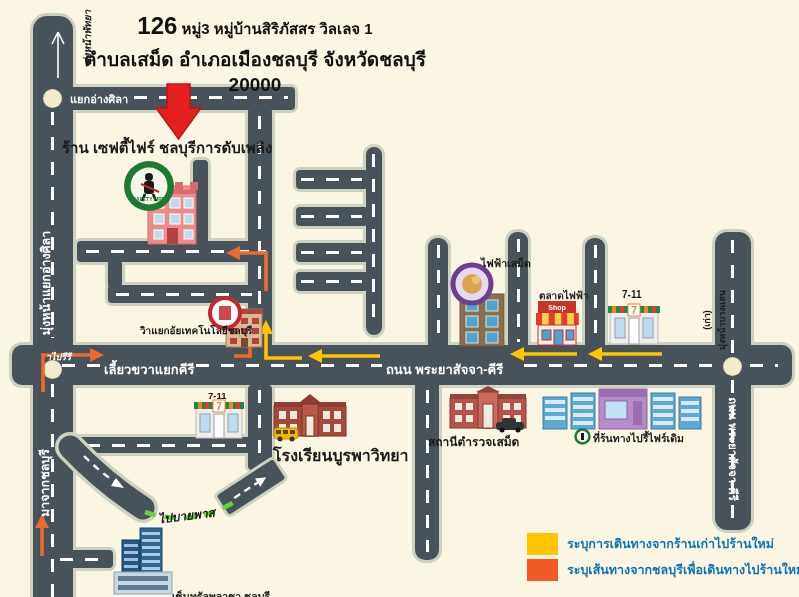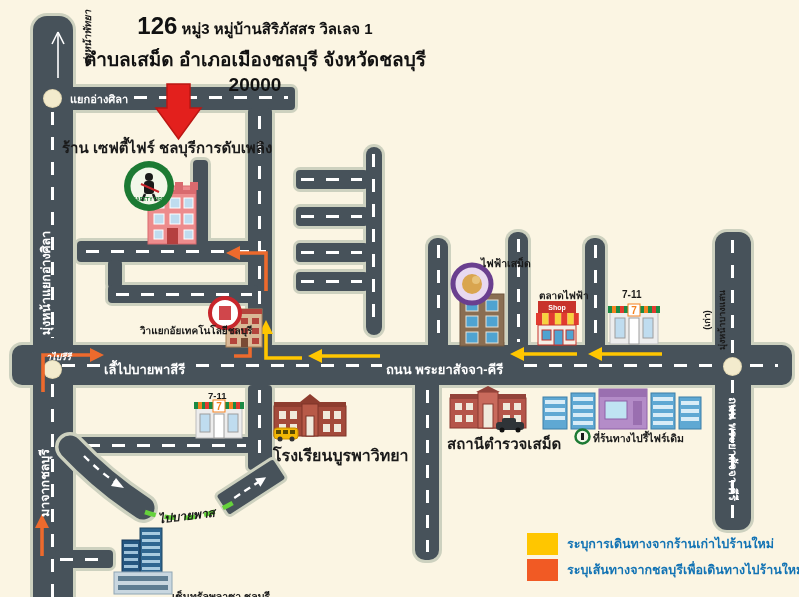--- a/index.html
+++ b/index.html
@@ -396,33 +396,33 @@
     </div>
 
     <div class="lbl b" style="left:62px;top:136px;font-size:15px;">ร้าน เซฟตี้ไฟร์ ชลบุรีการดับเพลิง</div>
 
     <div class="lbl w" style="left:70px;top:90px;font-size:11px;">แยกอ่างศิลา</div>
     <div class="lbl w rot-ccw" style="left:-39px;top:273px;width:170px;font-size:12.5px;">มุ่งหน้าแยกอ่างศิลา</div>
     <div class="lbl w rot-ccw" style="left:-25px;top:473px;width:140px;font-size:12.5px;">มาจากชลบุรี</div>
     <div class="lbl b rot-ccw" style="left:47px;top:30px;width:80px;font-size:10px;font-style:italic;">มุ่งหน้าพัทยา</div>
 
     <div class="lbl w" style="left:46px;top:350px;font-size:9px;font-style:italic;font-weight:bold;">าไปรีรี</div>
-    <div class="lbl w" style="left:104px;top:359px;font-size:13px;">เลี้ไปบายพาสีรี</div>
+    <div class="lbl w" style="left:104px;top:359px;font-size:13px;">เลี้ยวขวาแยกคีรี</div>
     <div class="lbl w" style="left:386px;top:359px;font-size:13px;">ถนน พระยาสัจจา-คีรี</div>
     <div class="lbl w rot-cw" style="left:648px;top:440px;width:170px;font-size:11.5px;">ถนน พระยาสัจจา-คีรี</div>
     <div class="lbl b rot-ccw" style="left:677px;top:313px;width:90px;font-size:9px;">มุ่งหน้าบางแสน</div>
     <div class="lbl b rot-ccw" style="left:662px;top:313px;width:90px;font-size:9px;">(เก่า)</div>
 
     <div class="lbl b" style="left:140px;top:323px;font-size:10px;">วิาแยกอัยเทคโนโลยีชลบุรี</div>
     <div class="lbl b" style="left:454px;top:255px;font-size:10.5px;margin-left:27px;">ไฟฟ้าเสม็ด</div>
     <div class="lbl b" style="left:539px;top:288px;font-size:10px;">ตลาดไฟฟ้า</div>
     <div class="lbl b" style="left:622px;top:289px;font-size:10px;">7-11</div>
     <div class="lbl b" style="left:208px;top:390px;font-size:9.5px;">7-11</div>
     <div class="lbl b" style="left:273px;top:443px;font-size:16px;">โรงเรียนบูรพาวิทยา</div>
-    <div class="lbl b" style="left:447px;top:432px;font-size:15px;text-align:center;">สถานีตำรวจเสม็ด</div>
+    <div class="lbl b" style="left:428px;top:432px;font-size:12px;text-align:center;">สถานีตำรวจเสม็ด</div>
     <div class="lbl b" style="left:593px;top:430px;font-size:10.5px;">ที่ร้นทางไปรี้ไฟร์เดิม</div>
     <div class="lbl b" style="left:172px;top:588px;font-size:10.5px;">เซ็นทรัลพลาซา ชลบุรี</div>
     <div class="lbl b" style="left:158px;top:506px;font-size:12px;font-style:italic;transform:rotate(-7deg);">ไปบายพาส</div>
 
     <div class="legend">
       <div class="leg-row">
         <div class="swatch" style="background: rgb(255, 198, 0);"></div>
         <div class="leg-txt">ระบุการเดินทางจากร้านเก่าไปร้านใหม่</div>
       </div>
       <div class="leg-row">

